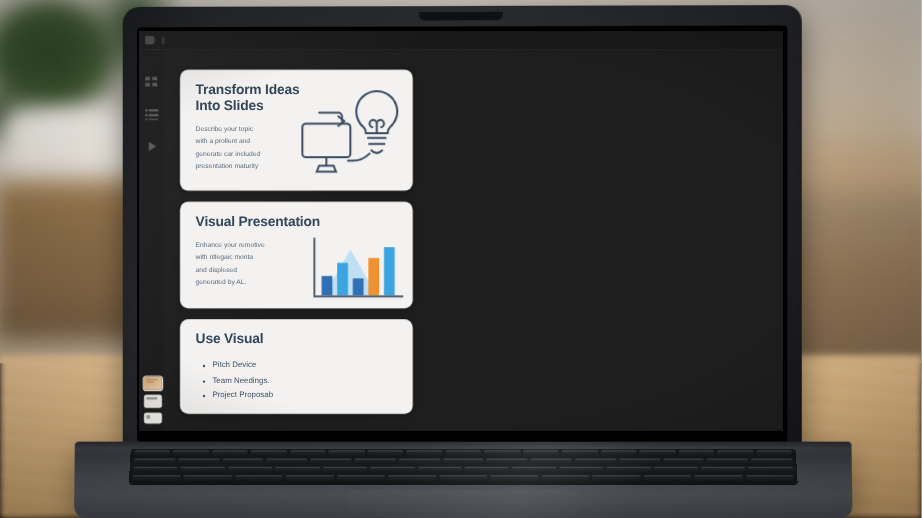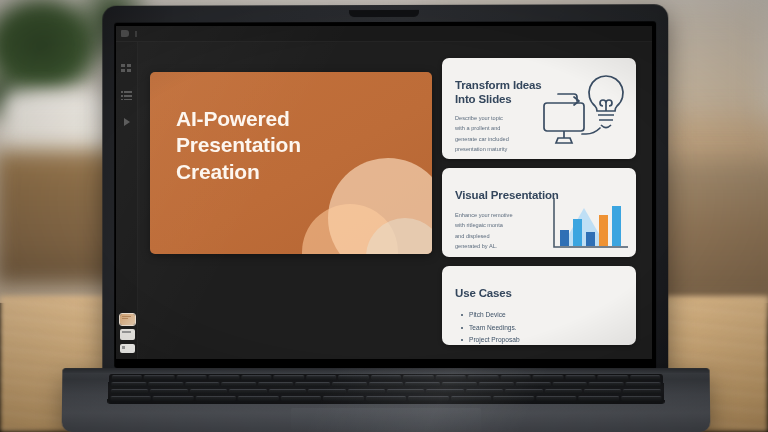--- a/index.html
+++ b/index.html
@@ -198,21 +198,21 @@
 
   
   .cards {
     width: 194px; flex: 0 0 194px;
     display: flex; flex-direction: column; gap: 9px;
     padding-top: 2px;
   }
   .card {
     background: #f3f2f0;
     border-radius: 7px;
-    padding: 21px 12px 10px 13px;
+    padding: 11px 12px 10px 13px;
     position: relative;
     box-shadow: 0 1px 4px rgba(0,0,0,0.35);
     overflow: hidden;
   }
   .card1 { height: 103px; }
   .card2 { height: 90px; }
   .card3 { height: 80px; }
   .card-title {
     color: #33465c; font-weight: bold; font-size: 11.5px;
     line-height: 1.18; letter-spacing: -0.15px;
@@ -333,28 +333,20 @@
             <div class="thumb-lines gray"></div>
           </div>
           <div class="thumb t3">
             <div class="thumb-lines gray2"></div>
           </div>
         </div>
       </div>
 
       <div class="canvas">
 
-        <div class="slide">
-          <div class="circ c1"></div>
-          <div class="circ c2"></div>
-          <div class="circ c3"></div>
-          <div class="slide-title">AI-Powered
-Presentation
-Creation</div>
-        </div>
 
         <div class="cards">
 
           <div class="card card1">
             <div class="card-title">Transform Ideas
 Into Slides</div>
             <div class="card-body">Describe your topic
 with a prollent and
 generate car included
 presentation maturity</div>
@@ -381,21 +373,21 @@
               <rect x="12" y="36" width="9" height="16" fill="#2f6fb5"></rect>
               <rect x="25" y="25" width="9" height="27" fill="#3ba5e0"></rect>
               <rect x="38" y="38" width="9" height="14" fill="#2f6fb5"></rect>
               <rect x="51" y="21" width="9" height="31" fill="#ef9233"></rect>
               <rect x="64" y="12" width="9" height="40" fill="#3ba5e0"></rect>
               <path d="M6 4 V53 H80" stroke="#4a5a6b" stroke-width="1.6" fill="none"></path>
             </svg>
           </div>
 
           <div class="card card3">
-            <div class="card-title">Use Cases</div>
+            <div class="card-title">Use Visual</div>
             <ul class="bullets">
               <li>Pitch Device</li>
               <li>Team Needings.</li>
               <li>Project Proposab</li>
             </ul>
           </div>
 
         </div>
       </div>
     </div>

